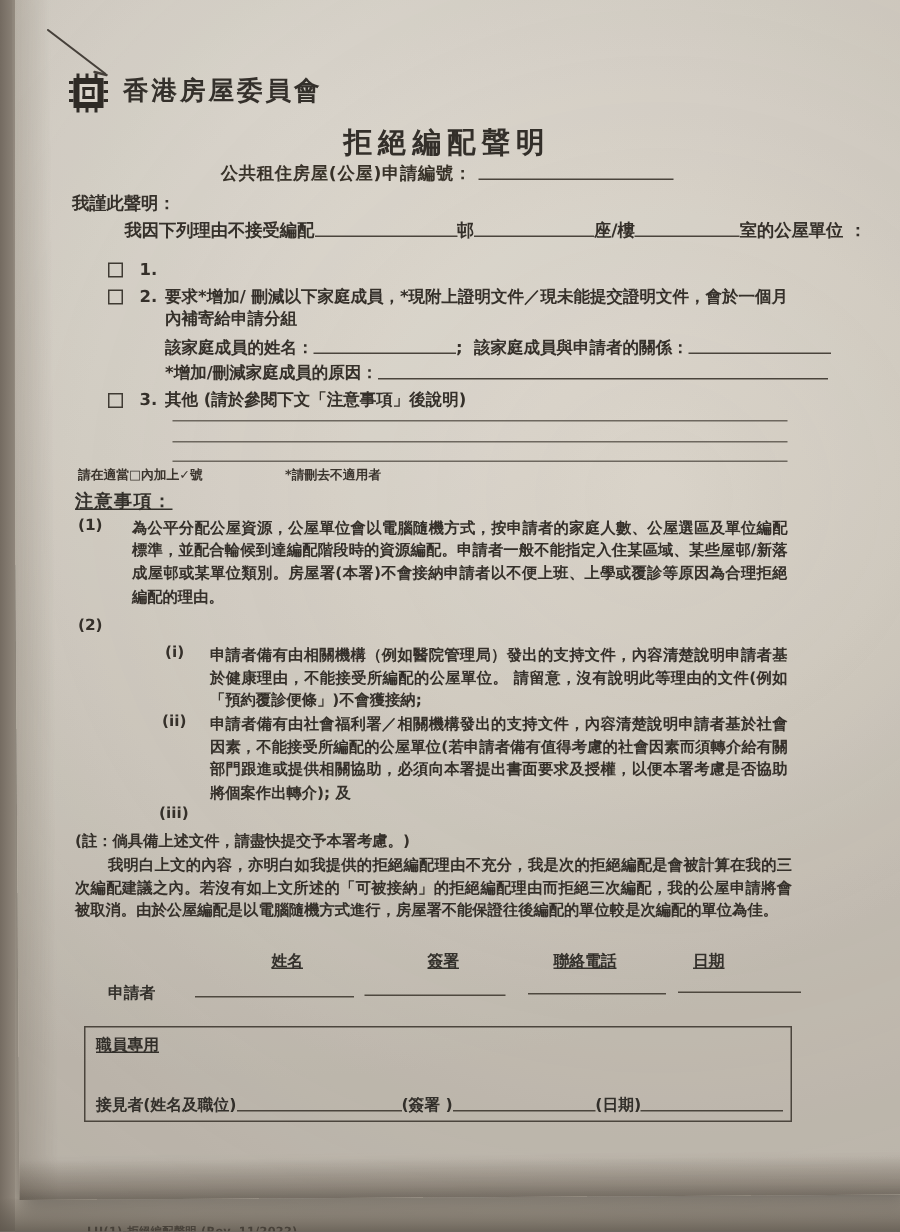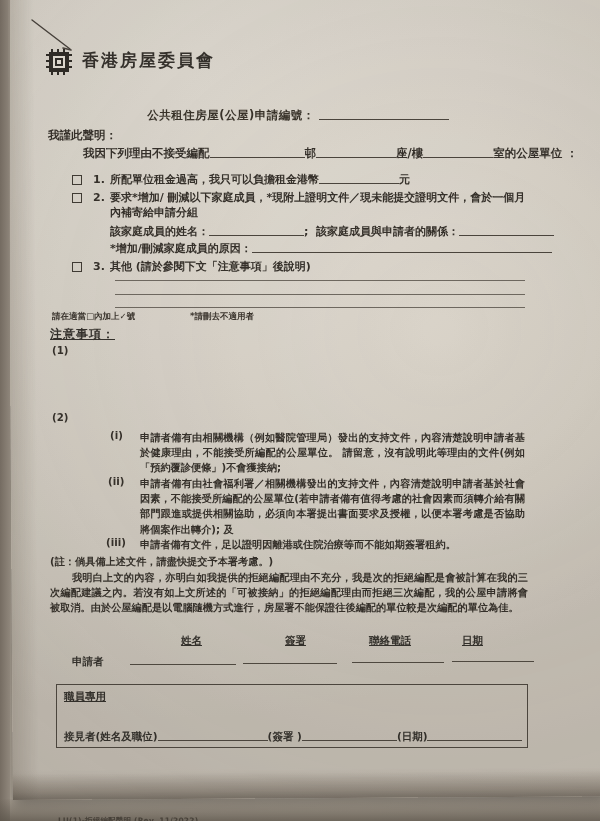--- a/index.html
+++ b/index.html
@@ -134,35 +134,33 @@
         <rect x="10" y="10" width="2" height="8"></rect>
           <rect x="16" y="10" width="2" height="8"></rect>
       </g>
       <g fill="#dcd6cc">
           <rect x="12" y="12" width="4" height="4"></rect>
         </g>
     </svg>
 
     <div class="orgname">香港房屋委員會</div>
 
+    <div class="doctitle">拒絕編配聲明</div>
 
     <div class="docsub">
       <span>公共租住房屋(公屋)申請編號：</span><span class="ul"></span>
     </div>
 
     <div class="decl">我謹此聲明：</div>
     <div class="declline">
       <span>我因下列理由不接受編配</span><span class="b b95"></span><span>邨</span><span class="b b80"></span><span>座/樓</span><span class="b b70"></span><span>室的公屋單位 ：</span>
     </div>
 
     <div class="cbox" style="left:72px;top:175px;"></div>
     <div class="num ckrow" style="left:93px;top:172px;">1.</div>
-    <div class="ckrow" style="left:110px;top:172px;white-space:nowrap;">
-      <span>所配單位租金過高，我只可以負擔租金港幣</span><span class="b b80"></span><span>元</span>
-    </div>
 
     <div class="cbox" style="left:72px;top:193px;"></div>
     <div class="num ckrow" style="left:93px;top:190px;">2.</div>
     <div class="ckrow" style="left:110px;top:190px;width:430px;">
       <span>要求*增加/ 刪減以下家庭成員，*現附上證明文件／現未能提交證明文件，會於一個月</span>
     </div>
     <div class="ckrow" style="left:110px;top:205px;">內補寄給申請分組</div>
 
     <div class="ckrow" style="left:110px;top:224px;white-space:nowrap;">
       <span>該家庭成員的姓名：</span><span class="b b95"></span><span>;&nbsp;&nbsp;</span><span>該家庭成員與申請者的關係：</span><span class="b b95"></span>
@@ -178,31 +176,31 @@
     <div class="ruleline" style="left:115px;top:280px;width:410px;"></div>
     <div class="ruleline" style="left:115px;top:294px;width:410px;"></div>
     <div class="ruleline" style="left:115px;top:307px;width:410px;"></div>
 
     <div class="smallnote" style="left:52px;top:311px;">請在適當□內加上✓號</div>
     <div class="smallnote" style="left:190px;top:311px;">*請刪去不適用者</div>
 
     <div class="noticehd">注意事項：</div>
 
     <div class="pmark" style="left:52px;top:345px;">(1)</div>
+    <div class="para" style="left:88px;top:345px;width:437px;">為公平分配公屋資源，公屋單位會以電腦隨機方式，按申請者的家庭人數、公屋選區及單位編配標準，並配合輪候到達編配階段時的資源編配。申請者一般不能指定入住某區域、某些屋邨/新落成屋邨或某單位類別。房屋署(本署)不會接納申請者以不便上班、上學或覆診等原因為合理拒絕編配的理由。</div>
 
     <div class="pmark" style="left:52px;top:412px;">(2)</div>
 
     <div class="pmark" style="left:110px;top:430px;">(i)</div>
     <div class="para" style="left:140px;top:430px;width:385px;">申請者備有由相關機構（例如醫院管理局）發出的支持文件，內容清楚說明申請者基於健康理由，不能接受所編配的公屋單位。 請留意，沒有說明此等理由的文件(例如「預約覆診便條」)不會獲接納;</div>
 
     <div class="pmark" style="left:108px;top:476px;">(ii)</div>
     <div class="para" style="left:140px;top:476px;width:385px;">申請者備有由社會福利署／相關機構發出的支持文件，內容清楚說明申請者基於社會因素，不能接受所編配的公屋單位(若申請者備有值得考慮的社會因素而須轉介給有關部門跟進或提供相關協助，必須向本署提出書面要求及授權，以便本署考慮是否協助將個案作出轉介); 及</div>
 
     <div class="pmark" style="left:106px;top:537px;">(iii)</div>
-    <div class="para" style="left:140px;top:537px;width:385px;">申請者備有文件，足以證明因離港或住院治療等而不能如期簽署租約。</div>
 
     <div class="para" style="left:50px;top:554px;width:480px;">(註：倘具備上述文件，請盡快提交予本署考慮。)</div>
     <div class="para" style="left:50px;top:570px;width:478px;text-indent:22px;">我明白上文的內容，亦明白如我提供的拒絕編配理由不充分，我是次的拒絕編配是會被計算在我的三次編配建議之內。若沒有如上文所述的「可被接納」的拒絕編配理由而拒絕三次編配，我的公屋申請將會被取消。由於公屋編配是以電腦隨機方式進行，房屋署不能保證往後編配的單位較是次編配的單位為佳。</div>
 
     <div class="sighd" style="left:181px;top:634px;">姓名</div>
     <div class="sighd" style="left:285px;top:634px;">簽署</div>
     <div class="sighd" style="left:369px;top:634px;">聯絡電話</div>
     <div class="sighd" style="left:462px;top:634px;">日期</div>
 
     <div class="siglabel" style="left:72px;top:655px;">申請者</div>

